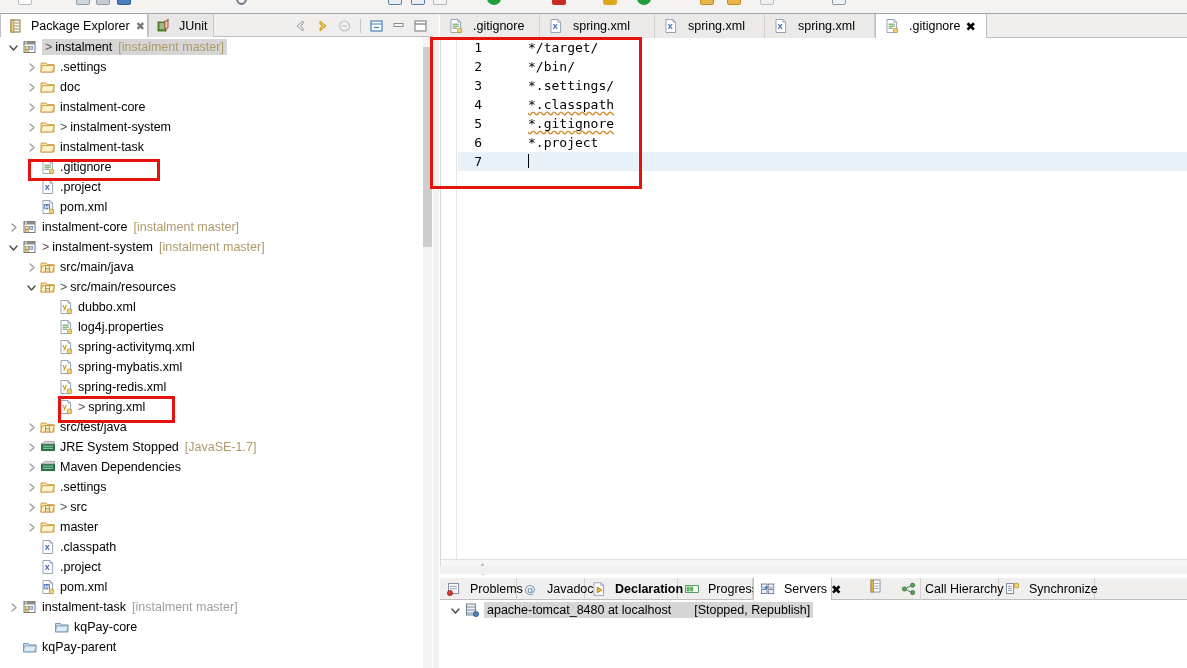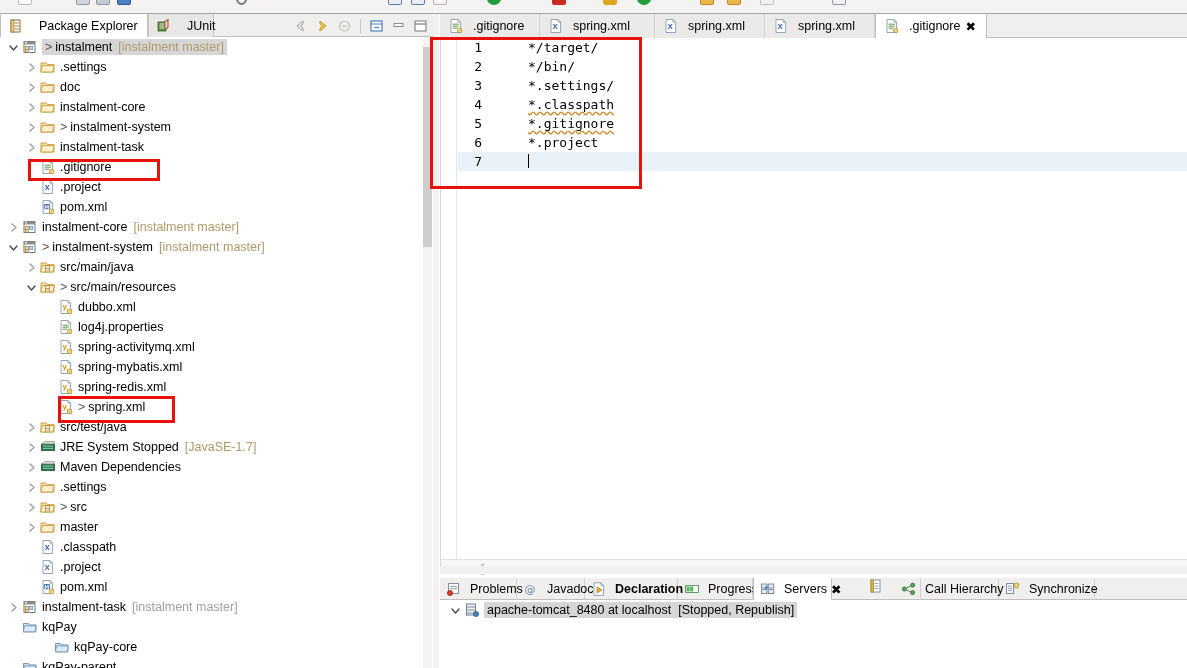--- a/index.html
+++ b/index.html
@@ -31,21 +31,21 @@
     position: absolute; left: 0; top: 14px; width: 434px; height: 654px;
     background: #ffffff;
   }
   .viewtabs {
     position: absolute; left: 0; top: 0; width: 434px; height: 23px;
     background: #f0efee;
     border-bottom: 1px solid #bfbfbf;
   }
   .vtab {
     position: absolute; top: 0; height: 23px;
-    display: flex; align-items: center; gap: 12px;
+    display: flex; align-items: center; gap: 4px;
     padding: 0 7px;
     font-size: 12.5px;
     white-space: nowrap;
   }
   .vtab.active {
     background: #ffffff;
     border-left: 1px solid #bfbfbf;
     border-right: 1px solid #bfbfbf;
     border-top: 1px solid #ffffff;
   }
@@ -605,28 +605,20 @@
           <span class="ico"><svg width="16" height="16" viewBox="0 0 16 16">
               <rect x="2" y="2.5" width="11" height="11" fill="#ffffff" stroke="#6a6a6a" stroke-width="0.9"></rect>
               <rect x="2" y="2.5" width="11" height="3" fill="#8c8c8c"></rect>
               <text x="3" y="5.2" font-family="DejaVu Sans Mono" font-size="3.4" fill="#ffffff">M</text>
               <rect x="3.2" y="7.4" width="3.2" height="3.2" fill="#f0d89a" stroke="#9a7a2a" stroke-width="0.6"></rect>
               <rect x="7.6" y="7.4" width="3.2" height="3.2" fill="#bcd4ea" stroke="#4a7fc1" stroke-width="0.6"></rect>
               <rect x="3.2" y="10.8" width="3.2" height="2.4" fill="#f0d89a" stroke="#9a7a2a" stroke-width="0.6"></rect>
             </svg></span>
           <span><span class="lbl">instalment-task</span><span class="dimgray">[instalment master]</span></span>
         </div>
-        <div class="row" style="padding-left: 8px;">
-          <span class="twisty none"></span>
-          <span class="ico"><svg width="16" height="16" viewBox="0 0 16 16">
-              <path d="M1.5 4.5 h5 l1.2 1.4 h6.3 v7 h-12.5 z" fill="#c8dcee" stroke="#6d93b5" stroke-width="0.9"></path>
-              <path d="M2.6 6.9 h11.6 l-1.4 5.9 h-11.6 z" fill="#dfeaf5" stroke="#6d93b5" stroke-width="0.8"></path>
-            </svg></span>
-          <span><span class="lbl">kqPay</span></span>
-        </div>
         <div class="row" style="padding-left: 8px; margin-left: 32px;">
           <span class="twisty none"></span>
           <span class="ico"><svg width="16" height="16" viewBox="0 0 16 16">
               <path d="M1.5 4.5 h5 l1.2 1.4 h6.3 v7 h-12.5 z" fill="#c8dcee" stroke="#6d93b5" stroke-width="0.9"></path>
               <path d="M2.6 6.9 h11.6 l-1.4 5.9 h-11.6 z" fill="#dfeaf5" stroke="#6d93b5" stroke-width="0.8"></path>
             </svg></span>
           <span><span class="lbl">kqPay-core</span></span>
         </div>
         <div class="row" style="padding-left: 8px;">
           <span class="twisty none"></span>
@@ -815,21 +807,21 @@
           <span class="twisty"><svg width="11" height="11" viewBox="0 0 11 11">
               <path d="M2 4 L5.5 8 L9 4" fill="none" stroke="#4a4a4a" stroke-width="1.4" stroke-linecap="round" stroke-linejoin="round"></path>
             </svg></span>
           <span class="ico"><svg width="16" height="16" viewBox="0 0 16 16">
               <rect x="2.4" y="2" width="9" height="11" fill="#eef2f6" stroke="#5f7488" stroke-width="0.9"></rect>
               <line x1="2.4" y1="5" x2="11.4" y2="5" stroke="#5f7488" stroke-width="0.8"></line>
               <line x1="2.4" y1="8" x2="11.4" y2="8" stroke="#5f7488" stroke-width="0.8"></line>
               <line x1="2.4" y1="11" x2="11.4" y2="11" stroke="#5f7488" stroke-width="0.8"></line>
               <circle cx="12" cy="12" r="2.6" fill="#4a7fc1" stroke="#27507f" stroke-width="0.7"></circle>
             </svg></span>
-          <span style="background: rgb(214, 214, 214); padding: 1px 3px;"><span>apache-tomcat_8480 at localhost</span><span class="" style="margin-left: 7px;">[Stopped, Republish]</span></span>
+          <span style="background: rgb(214, 214, 214); padding: 1px 3px;"><span>apache-tomcat_8480 at localhost</span><span class="" style="margin-left: 23px;">[Stopped, Republish]</span></span>
         </div>
       </div>
   </div>
 
   <div class="redbox" id="rb0" style="left: 28px; top: 159px; width: 132px; height: 22px; border-color: rgb(232, 18, 12);"></div>
   <div class="redbox" id="rb1" style="left: 58px; top: 396px; width: 117px; height: 27px; border-color: rgb(232, 18, 12);"></div>
   <div class="redbox" id="rb2" style="left: 430px; top: 37px; width: 212px; height: 152px; border-color: rgb(232, 18, 12);"></div>
 
 </div>
 

